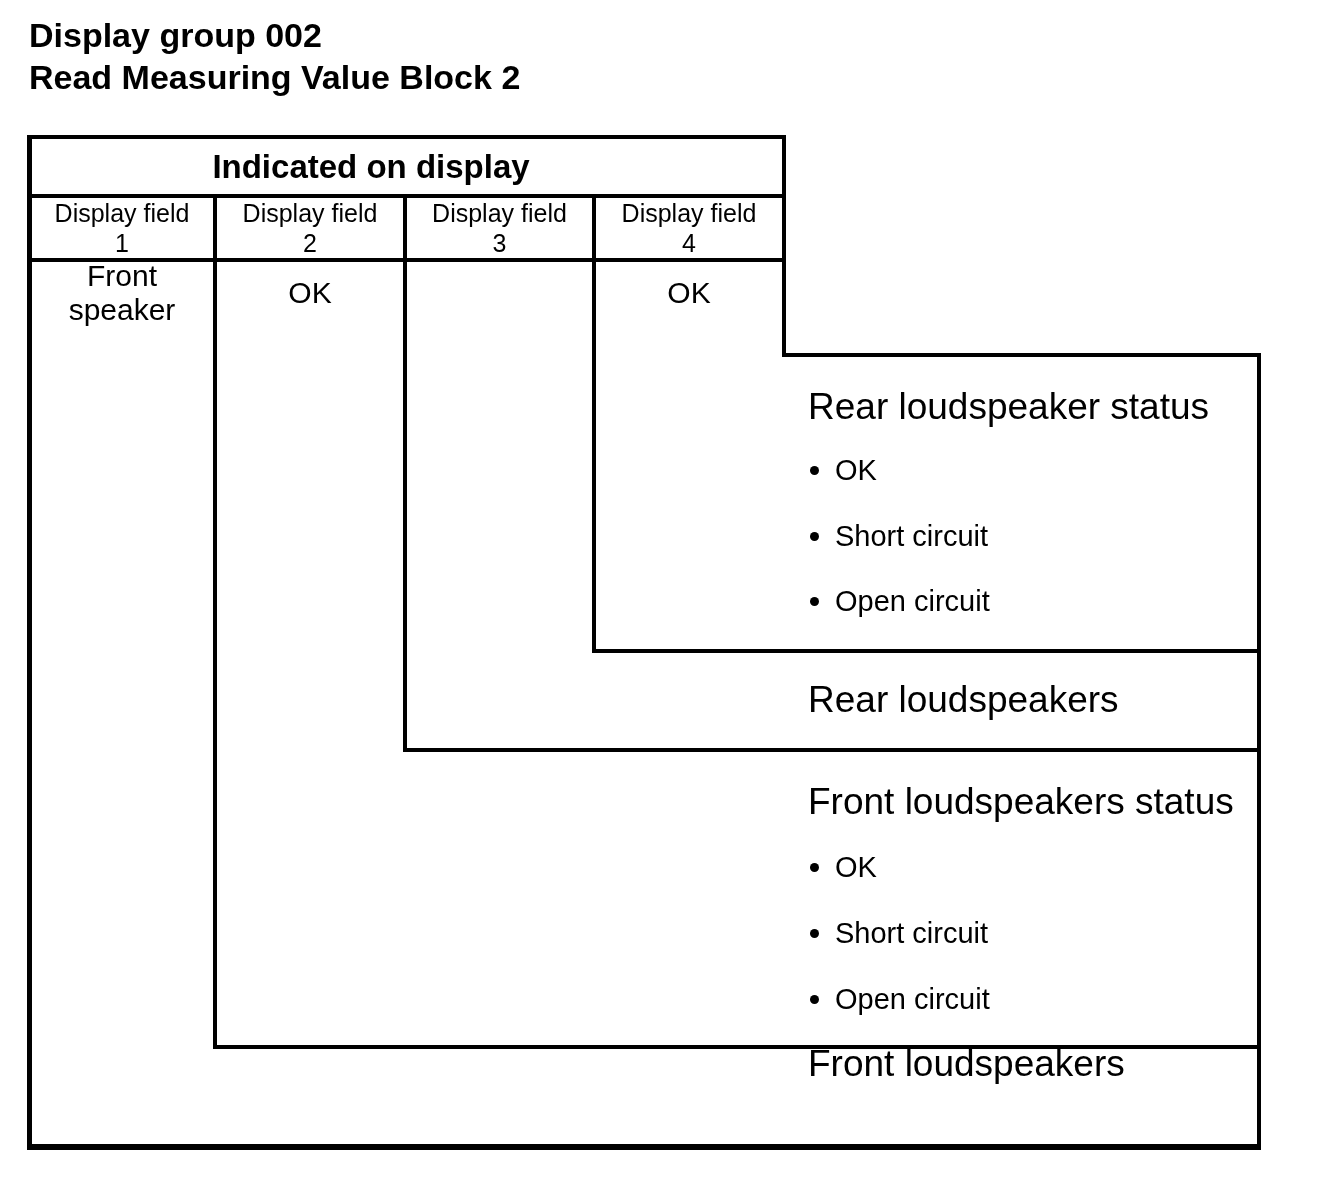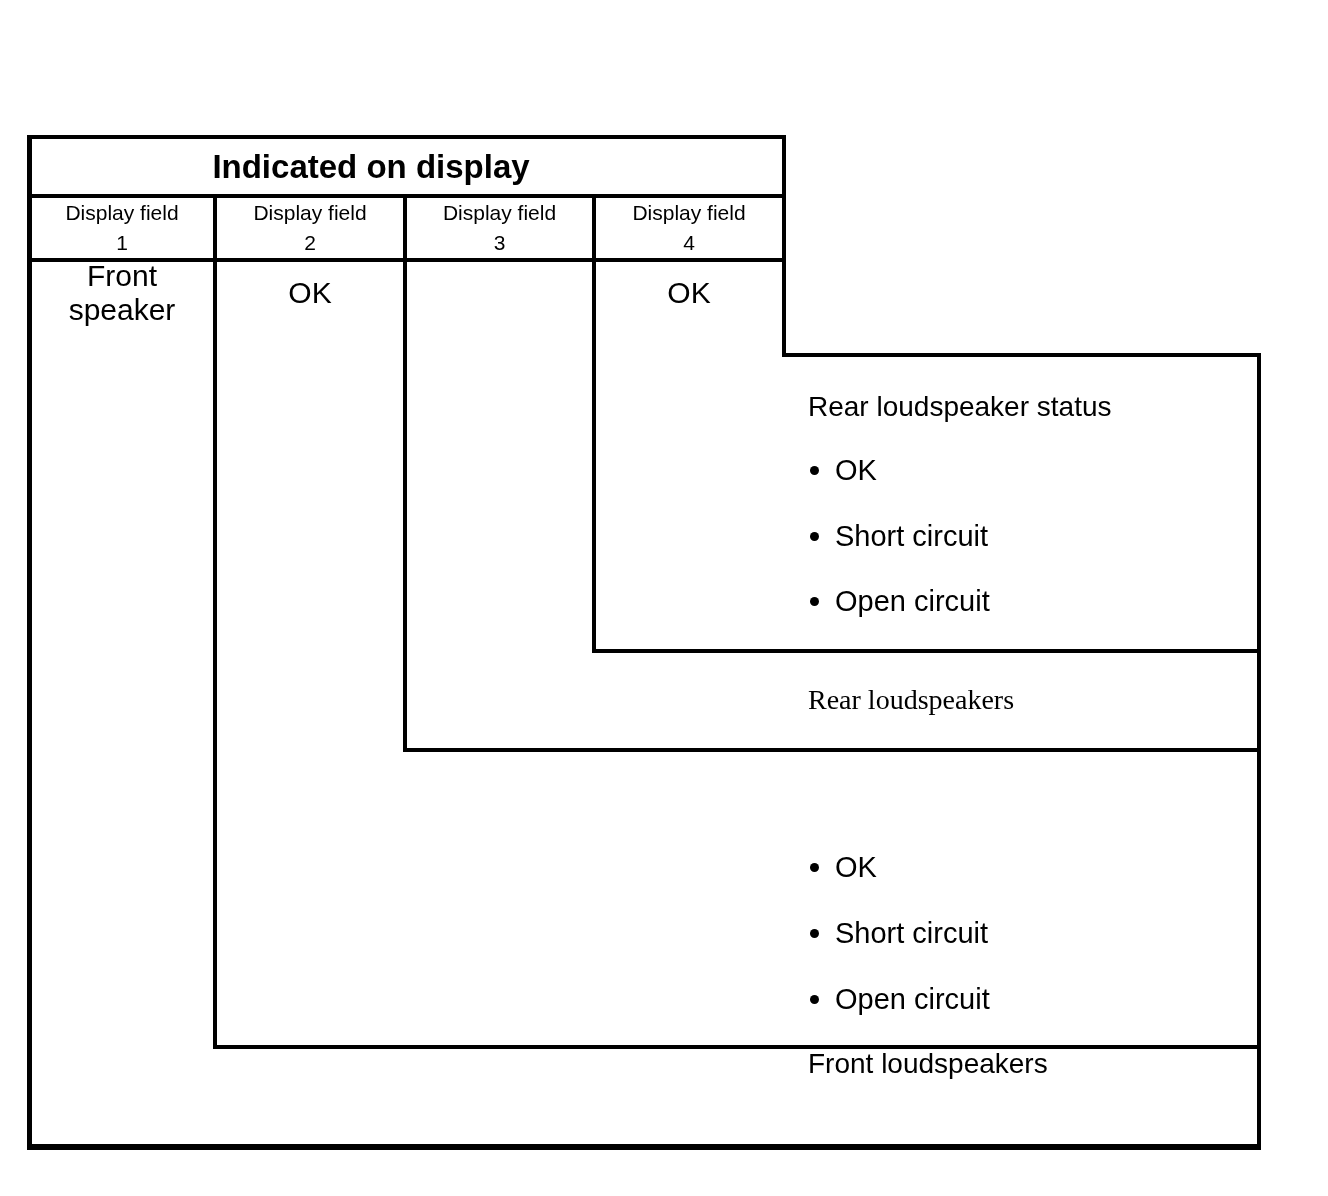--- a/index.html
+++ b/index.html
@@ -38,42 +38,42 @@
     font-size: 33px;
     font-weight: bold;
     display: flex;
     align-items: center;
     justify-content: center;
   }
   .col-head {
     position: absolute;
     top: 198px;
     height: 60px;
-    font-size: 21px;
+    font-size: 25px;
     line-height: 30px;
     text-align: center;
     display: flex;
     flex-direction: column;
     align-items: center;
     justify-content: space-between;
   }
   .col-value {
     position: absolute;
     top: 274px;
     height: 38px;
     font-size: 30px;
     text-align: center;
     display: flex;
     align-items: center;
     justify-content: center;
   }
   .anno-label {
     position: absolute;
     left: 808px;
-    font-size: 28px;
+    font-size: 37px;
     line-height: 32px;
     white-space: nowrap;
   }
   .bullet-row {
     position: absolute;
     left: 810px;
     height: 32px;
     display: flex;
     align-items: center;
     white-space: nowrap;
@@ -89,20 +89,24 @@
   .bullet-text {
     font-size: 29px;
     line-height: 32px;
   }
 </style>
 </head>
 <body>
 
 <div id="canvas">
 
+  <div class="title">
+    <div>Display group 002</div>
+    <div>Read Measuring Value Block 2</div>
+  </div>
 
   <div class="line" style="left:27px; top:135px; width:759px; height:4px;"></div>
 
   <div class="line" style="left:27px; top:194px; width:759px; height:4px;"></div>
 
   <div class="line" style="left:27px; top:258px; width:759px; height:4px;"></div>
 
   <div class="line" style="left:27px; top:135px; width:5px; height:1015px;"></div>
 
   <div class="line" style="left:213px; top:194px; width:4px; height:855px;"></div>
@@ -155,22 +159,23 @@
   </div>
   <div class="bullet-row" style="top:520px;">
     <span class="bullet-dot"></span>
     <span class="bullet-text">Short circuit</span>
   </div>
   <div class="bullet-row" style="top:585px;">
     <span class="bullet-dot"></span>
     <span class="bullet-text">Open circuit</span>
   </div>
 
-  <div class="anno-label" style="top:684px;font-family:Liberation Serif, serif;">Rear loudspeakers</div>
+  <div class="anno-label" style="top:684px;">Rear loudspeakers</div>
 
+  <div class="anno-label" style="top:786px;">Front loudspeakers status</div>
   <div class="bullet-row" style="top:851px;">
     <span class="bullet-dot"></span>
     <span class="bullet-text">OK</span>
   </div>
   <div class="bullet-row" style="top:917px;">
     <span class="bullet-dot"></span>
     <span class="bullet-text">Short circuit</span>
   </div>
   <div class="bullet-row" style="top:983px;">
     <span class="bullet-dot"></span>

